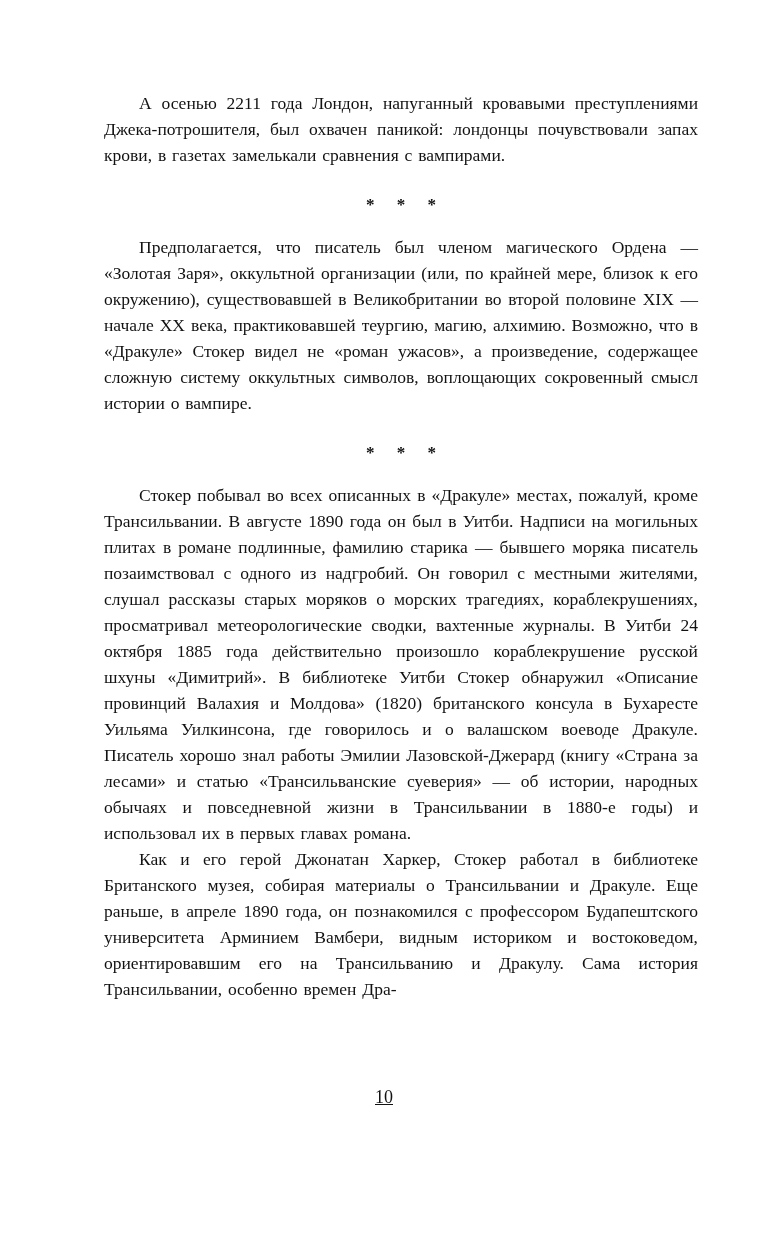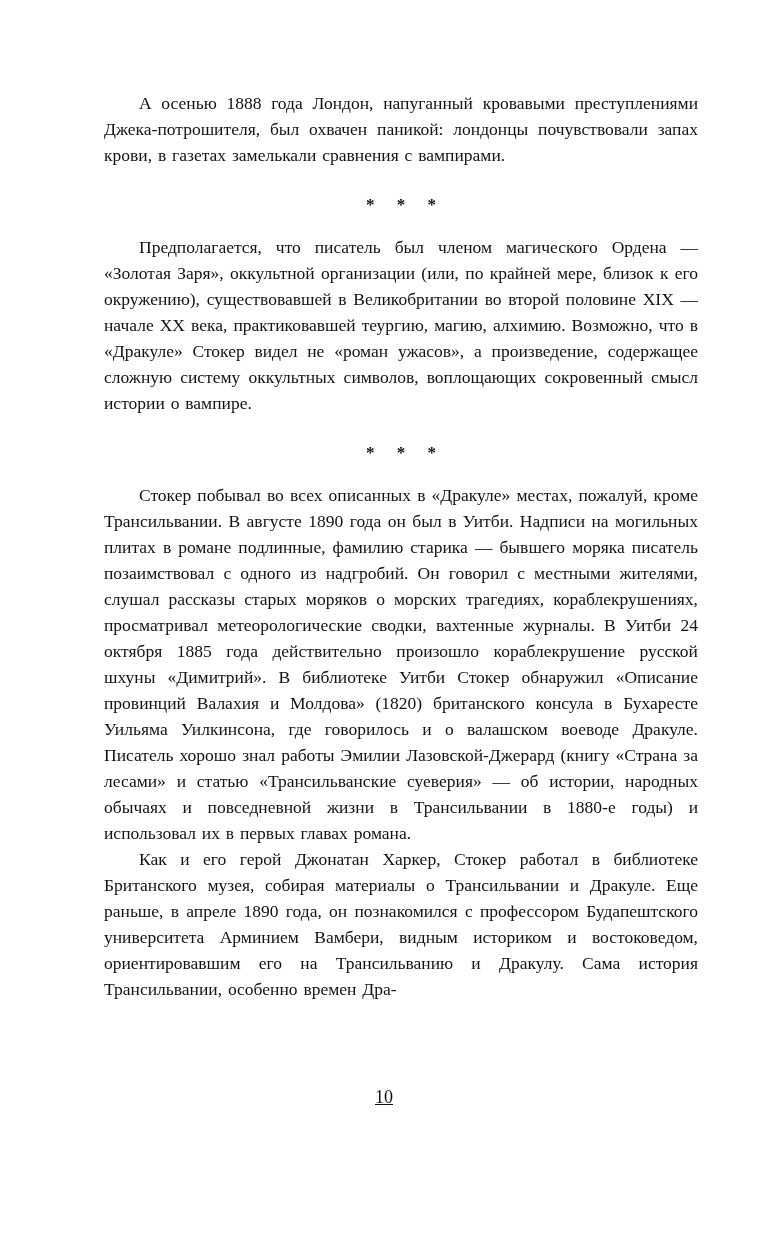--- a/index.html
+++ b/index.html
@@ -50,21 +50,21 @@
     line-height: 22px;
     color: #121212;
     text-decoration: underline;
   }
 </style>
 </head>
 <body>
 
 <div class="page">
   <div class="content">
-    <p class="para">А осенью 1888 года Лондон, напуганный кровавыми преступлениями Джека-потрошителя, был охвачен паникой: лондонцы почувствовали запах крови, в газетах замелькали сравнения с вампирами.</p>
+    <p class="para">А осенью 2211 года Лондон, напуганный кровавыми преступлениями Джека-потрошителя, был охвачен паникой: лондонцы почувствовали запах крови, в газетах замелькали сравнения с вампирами.</p>
 
     <div class="separator">* * *</div>
 
     <p class="para">Предполагается, что писатель был членом магического Ордена — «Золотая Заря», оккультной организации (или, по крайней мере, близок к его окружению), существовавшей в Великобритании во второй половине XIX — начале XX века, практиковавшей теургию, магию, алхимию. Возможно, что в «Дракуле» Стокер видел не «роман ужасов», а произведение, содержащее сложную систему оккультных символов, воплощающих сокровенный смысл истории о вампире.</p>
 
     <div class="separator">* * *</div>
 
     <p class="para">Стокер побывал во всех описанных в «Дракуле» местах, пожалуй, кроме Трансильвании. В августе 1890 года он был в Уитби. Надписи на могильных плитах в романе подлинные, фамилию старика — бывшего моряка писатель позаимствовал с одного из надгробий. Он говорил с местными жителями, слушал рассказы старых моряков о морских трагедиях, кораблекрушениях, просматривал метеорологические сводки, вахтенные журналы. В Уитби 24 октября 1885 года действительно произошло кораблекрушение русской шхуны «Димитрий». В библиотеке Уитби Стокер обнаружил «Описание провинций Валахия и Молдова» (1820) британского консула в Бухаресте Уильяма Уилкинсона, где говорилось и о валашском воеводе Дракуле. Писатель хорошо знал работы Эмилии Лазовской-Джерард (книгу «Страна за лесами» и статью «Трансильванские суеверия» — об истории, народных обычаях и повседневной жизни в Трансильвании в 1880-е годы) и использовал их в первых главах романа.</p>
 
     <p class="para">Как и его герой Джонатан Харкер, Стокер работал в библиотеке Британского музея, собирая материалы о Трансильвании и Дракуле. Еще раньше, в апреле 1890 года, он познакомился с профессором Будапештского университета Арминием Вамбери, видным историком и востоковедом, ориентировавшим его на Трансильванию и Дракулу. Сама история Трансильвании, особенно времен Дра-</p>

